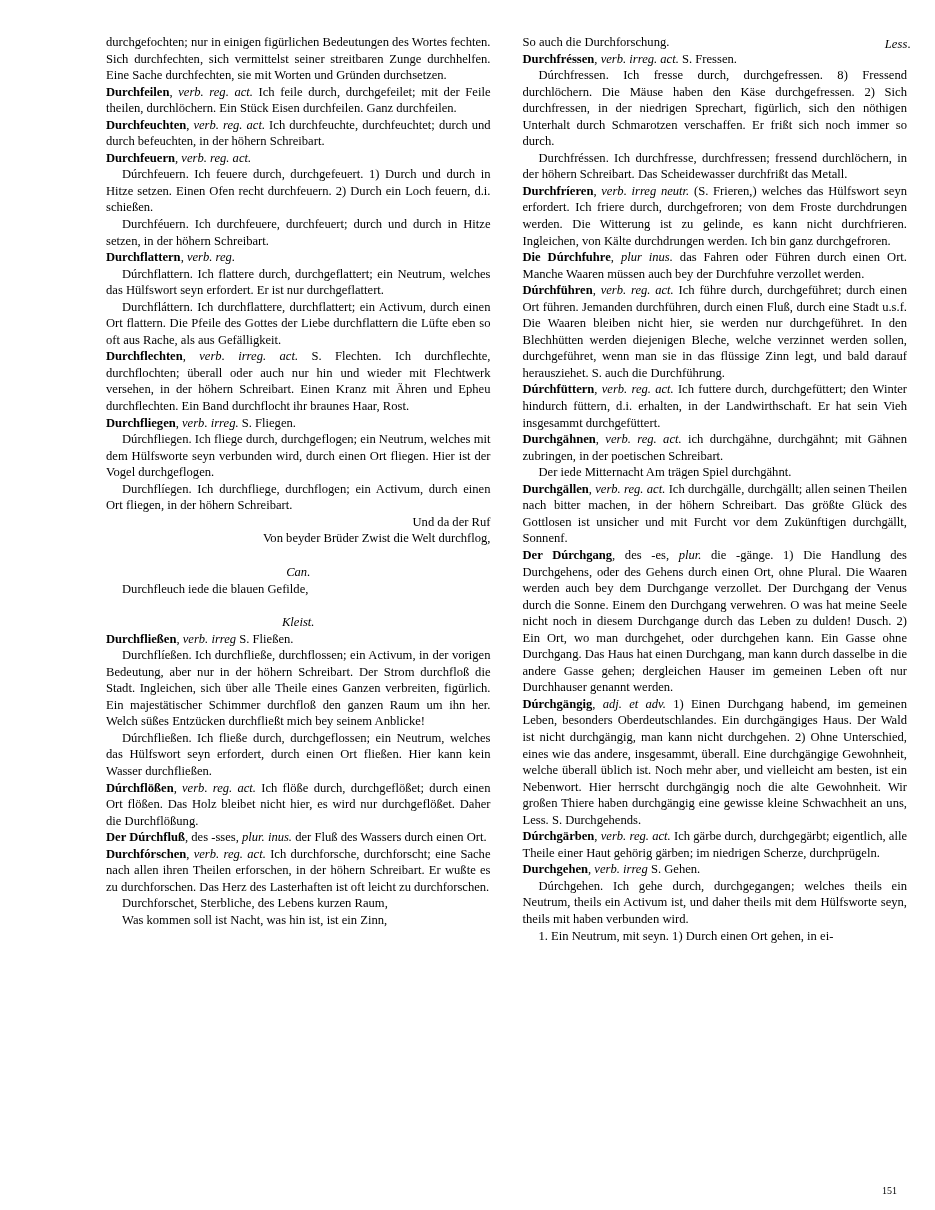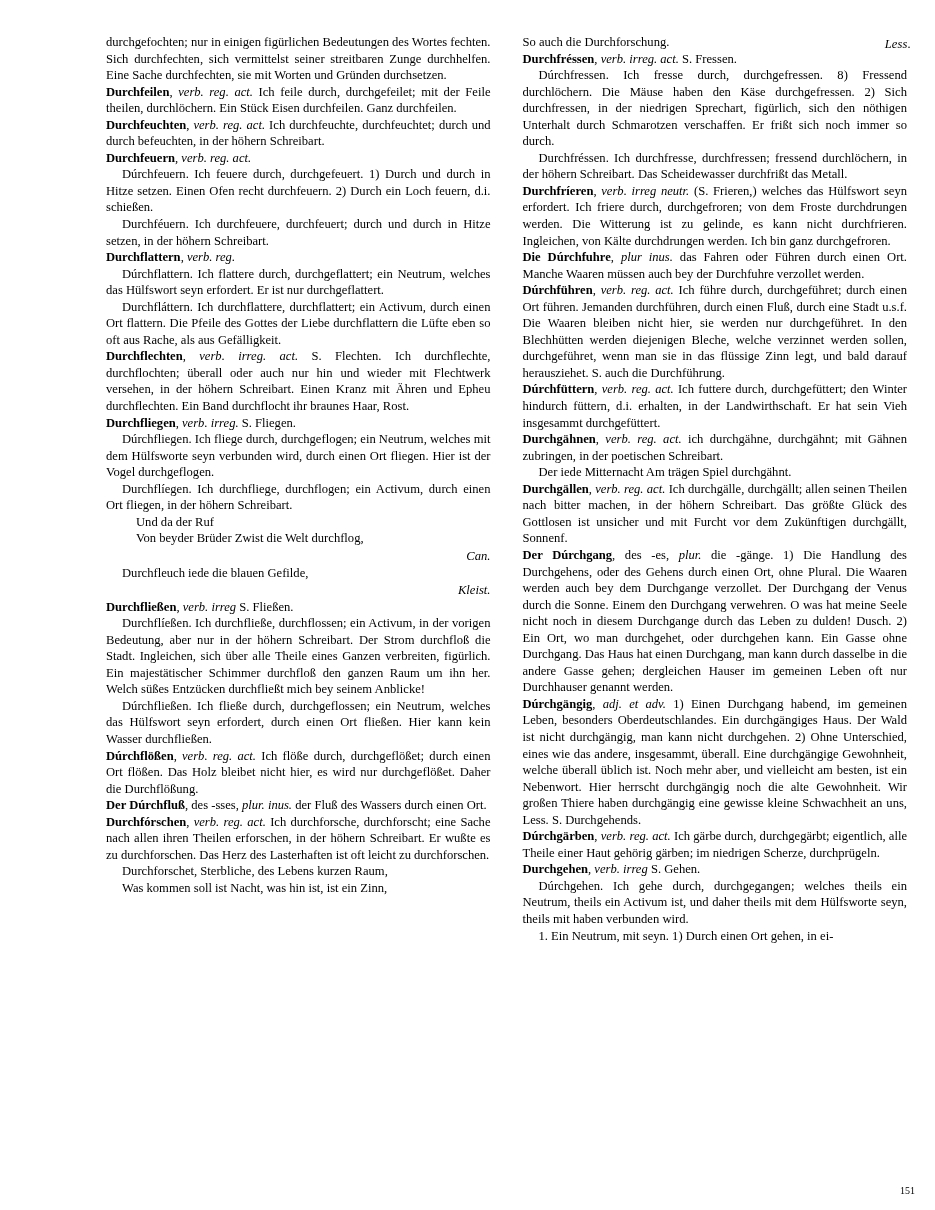--- a/index.html
+++ b/index.html
@@ -54,37 +54,37 @@
     text-indent: 0;
   }
   .cont {
     text-indent: 0;
   }
   .ind {
     text-indent: 16px;
   }
   .verse {
     text-indent: 30px;
-    text-align: left;
+    text-align: right;
   }
   .attrib {
-    text-align: right;
+    text-align: center;
     font-style: italic;
-    margin-top: 1px;
+    margin-top: 17px;
   }
   b, .hw {
     font-weight: bold;
   }
   i, .it {
     font-style: italic;
   }
   .pageno {
     position: absolute;
     bottom: 14px;
-    right: 20px;
+    right: 38px;
     font-size: 10px;
   }
 </style>
 </head>
 <body>
 
 <div class="page">
   <div class="header">Less.</div>
 
   <div class="columns">

